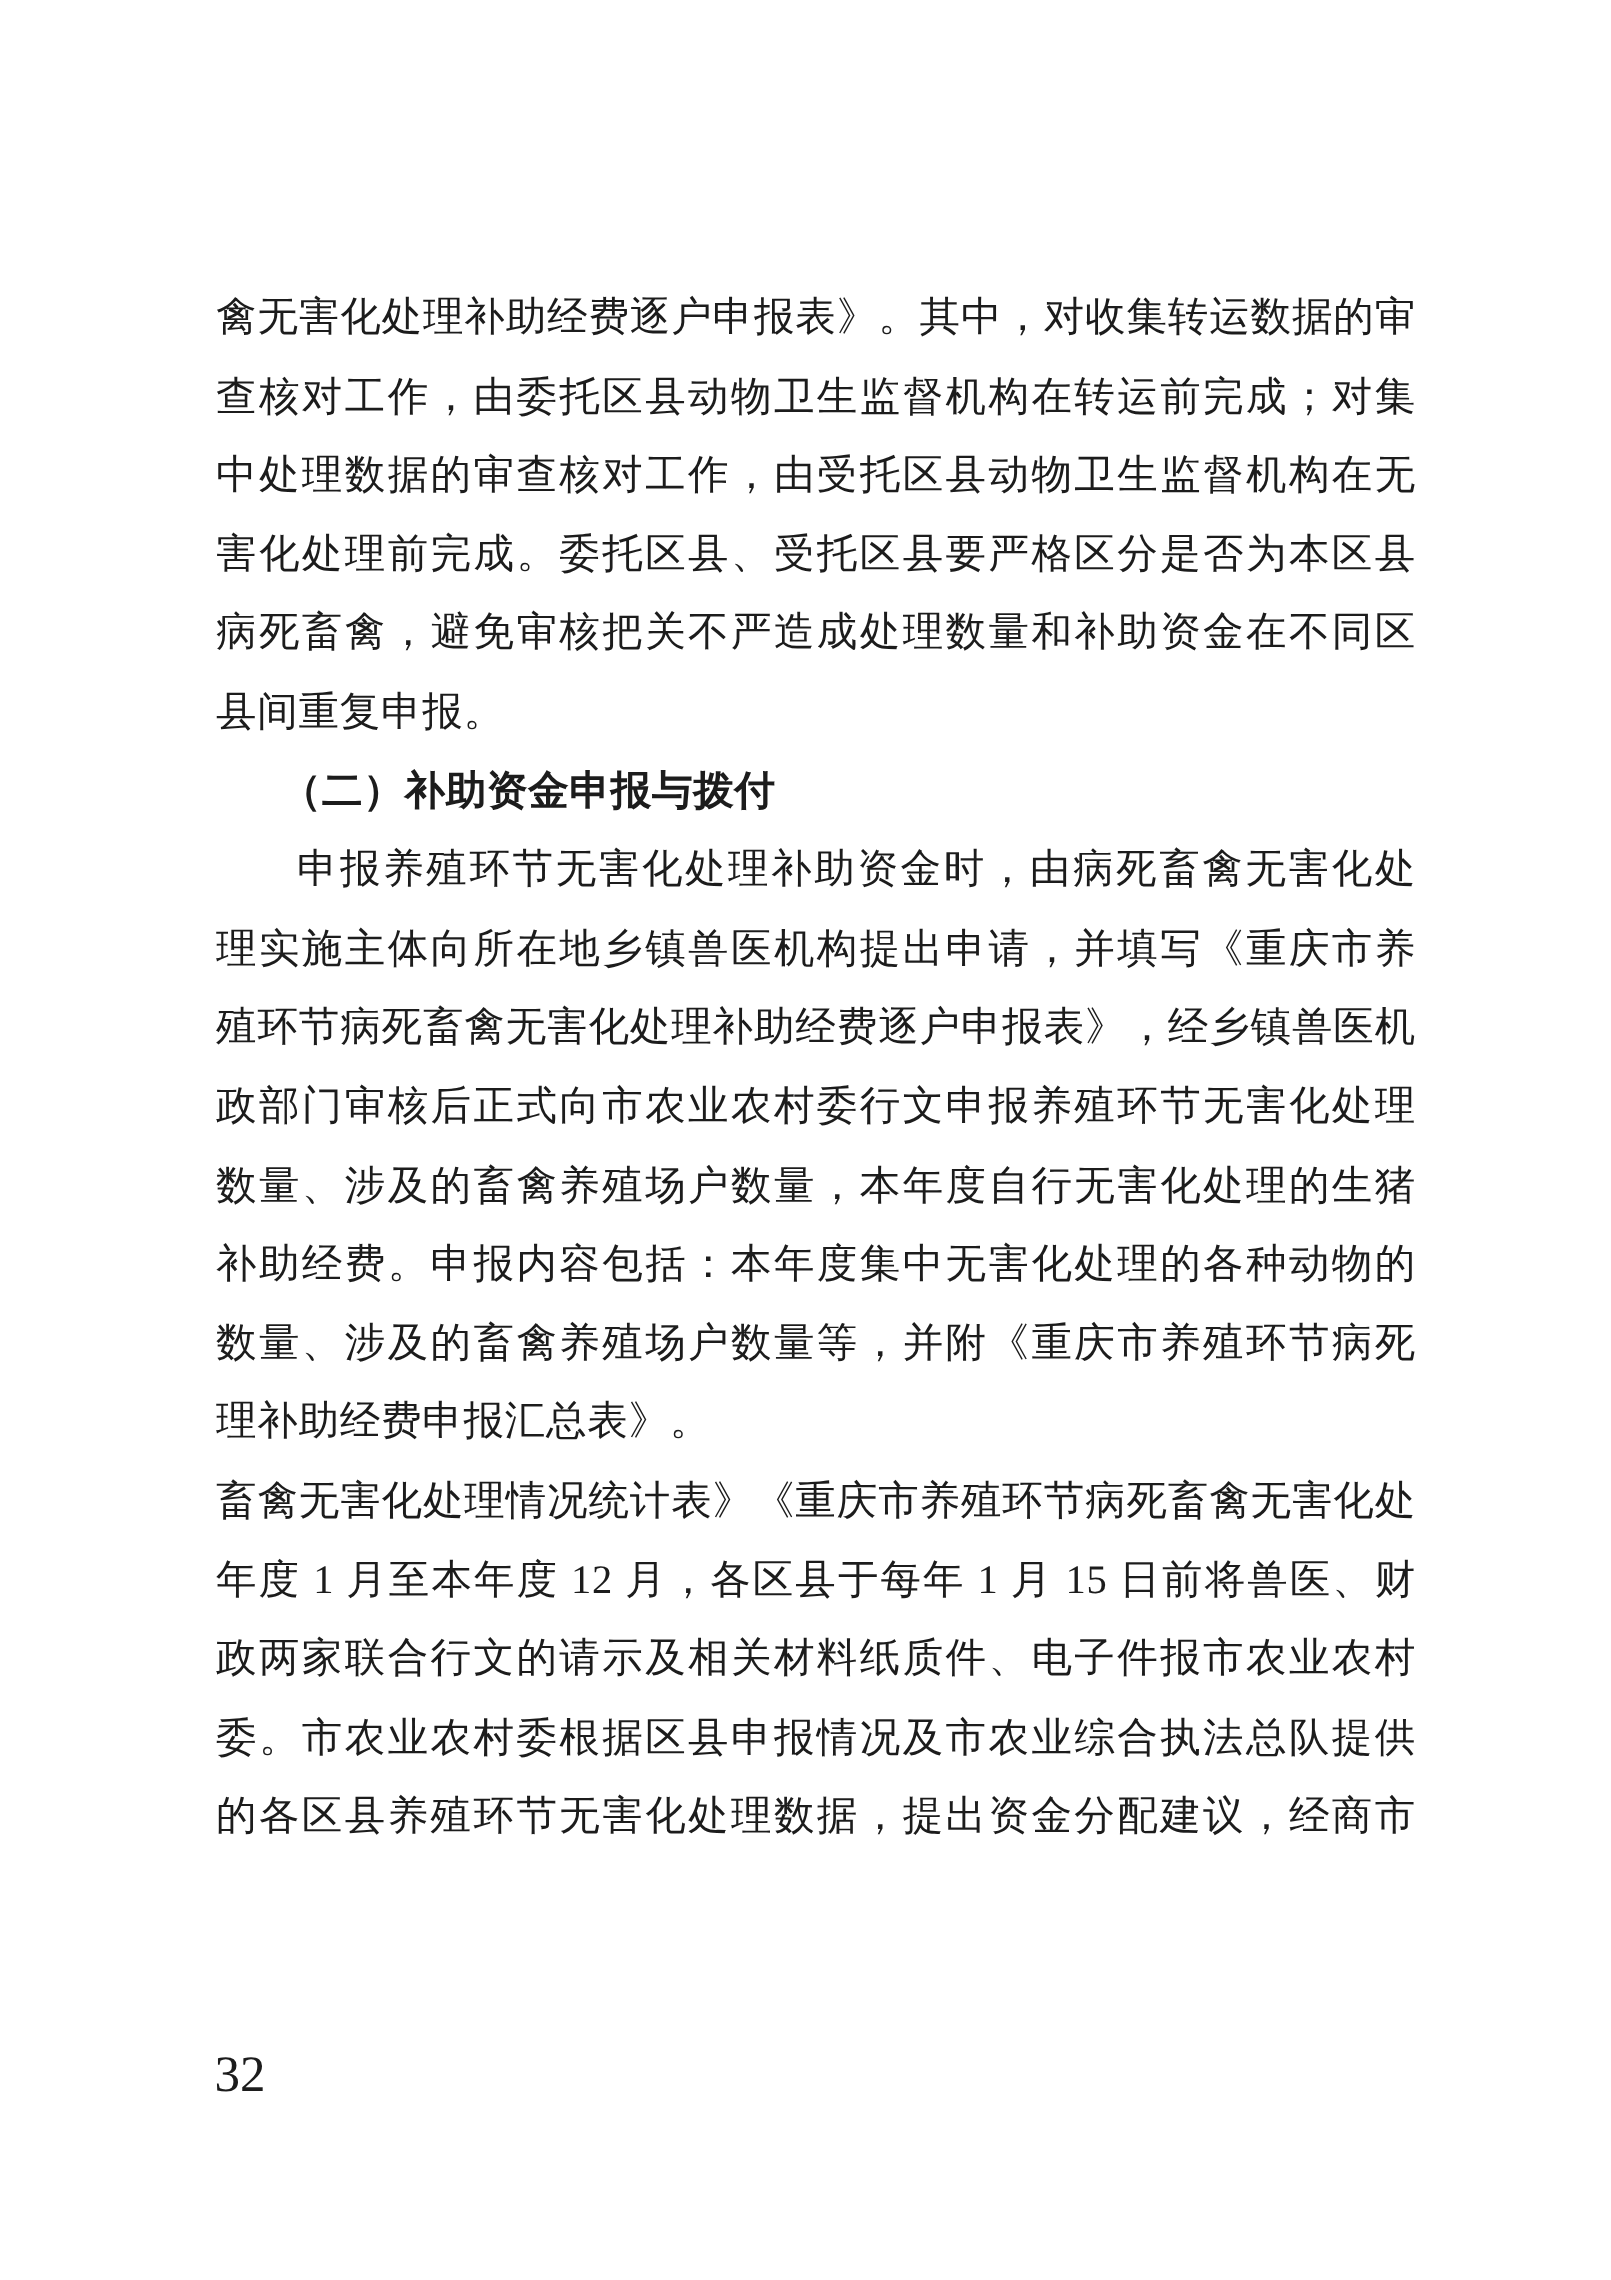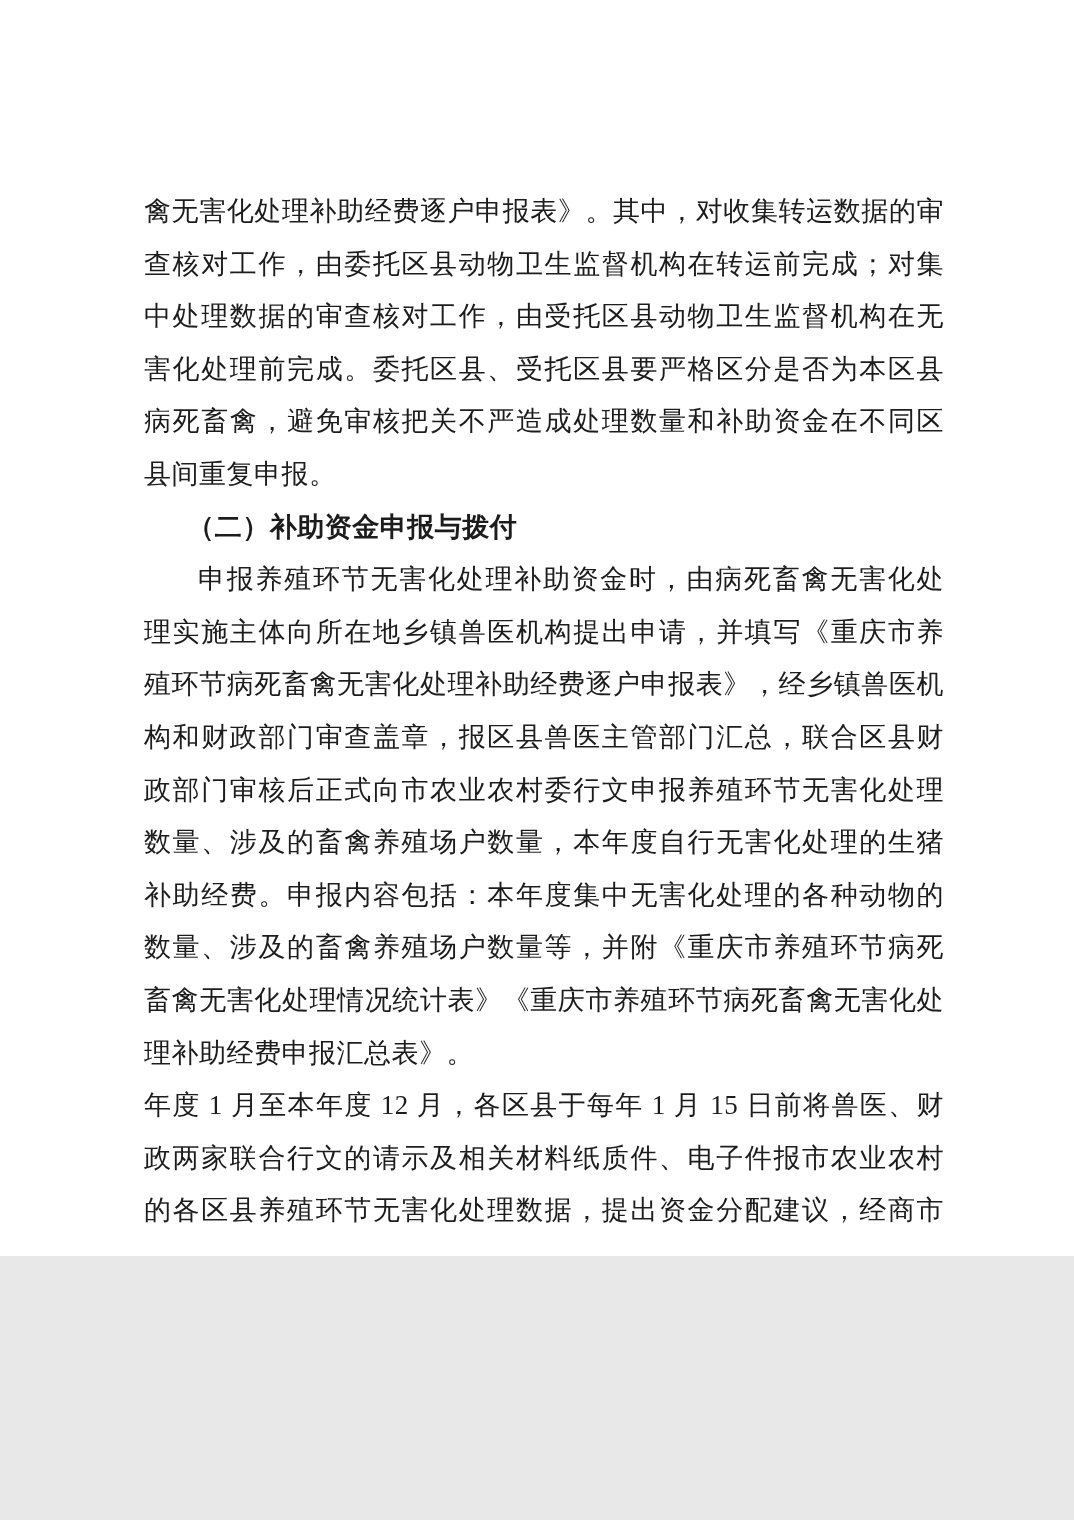--- a/index.html
+++ b/index.html
@@ -5,21 +5,21 @@
   * { margin: 0; padding: 0; box-sizing: border-box; }
 
   html, body {
     background: #e8e8e8;
     font-family: "Liberation Serif", "DejaVu Serif", serif;
   }
 
   .page {
     position: relative;
     width: 1074px;
-    height: 1256px;
+    height: 1520px;
     background: #ffffff;
     overflow: hidden;
     margin: 0 auto;
   }
 
   .text-block {
     position: absolute;
     left: 144px;
     top: 185px;
     width: 800px;
@@ -73,25 +73,25 @@
       <div class="line">禽无害化处理补助经费逐户申报表》。其中，对收集转运数据的审</div>
       <div class="line">查核对工作，由委托区县动物卫生监督机构在转运前完成；对集</div>
       <div class="line">中处理数据的审查核对工作，由受托区县动物卫生监督机构在无</div>
       <div class="line">害化处理前完成。委托区县、受托区县要严格区分是否为本区县</div>
       <div class="line">病死畜禽，避免审核把关不严造成处理数量和补助资金在不同区</div>
       <div class="line short">县间重复申报。</div>
       <div class="line heading short">（二）补助资金申报与拨付</div>
       <div class="line indent">申报养殖环节无害化处理补助资金时，由病死畜禽无害化处</div>
       <div class="line">理实施主体向所在地乡镇兽医机构提出申请，并填写《重庆市养</div>
       <div class="line">殖环节病死畜禽无害化处理补助经费逐户申报表》，经乡镇兽医机</div>
-      <div class="line">构和财政部门审查盖章，报区县兽医主管部门汇总，联合区县财</div>
       <div class="line">政部门审核后正式向市农业农村委行文申报养殖环节无害化处理</div>
       <div class="line">数量、涉及的畜禽养殖场户数量，本年度自行无害化处理的生猪</div>
       <div class="line">补助经费。申报内容包括：本年度集中无害化处理的各种动物的</div>
       <div class="line">数量、涉及的畜禽养殖场户数量等，并附《重庆市养殖环节病死</div>
+      <div class="line short">理补助经费申报汇总表》。</div>
       <div class="line">畜禽无害化处理情况统计表》《重庆市养殖环节病死畜禽无害化处</div>
-      <div class="line short">理补助经费申报汇总表》。</div>
       <div class="line">年度 1 月至本年度 12 月，各区县于每年 1 月 15 日前将兽医、财</div>
       <div class="line">政两家联合行文的请示及相关材料纸质件、电子件报市农业农村</div>
+      <div class="line">委。市农业农村委根据区县申报情况及市农业综合执法总队提供</div>
       <div class="line">的各区县养殖环节无害化处理数据，提出资金分配建议，经商市</div>
     </div>
   <div class="page-number">32</div>
 </div>
 
 </body></html>

